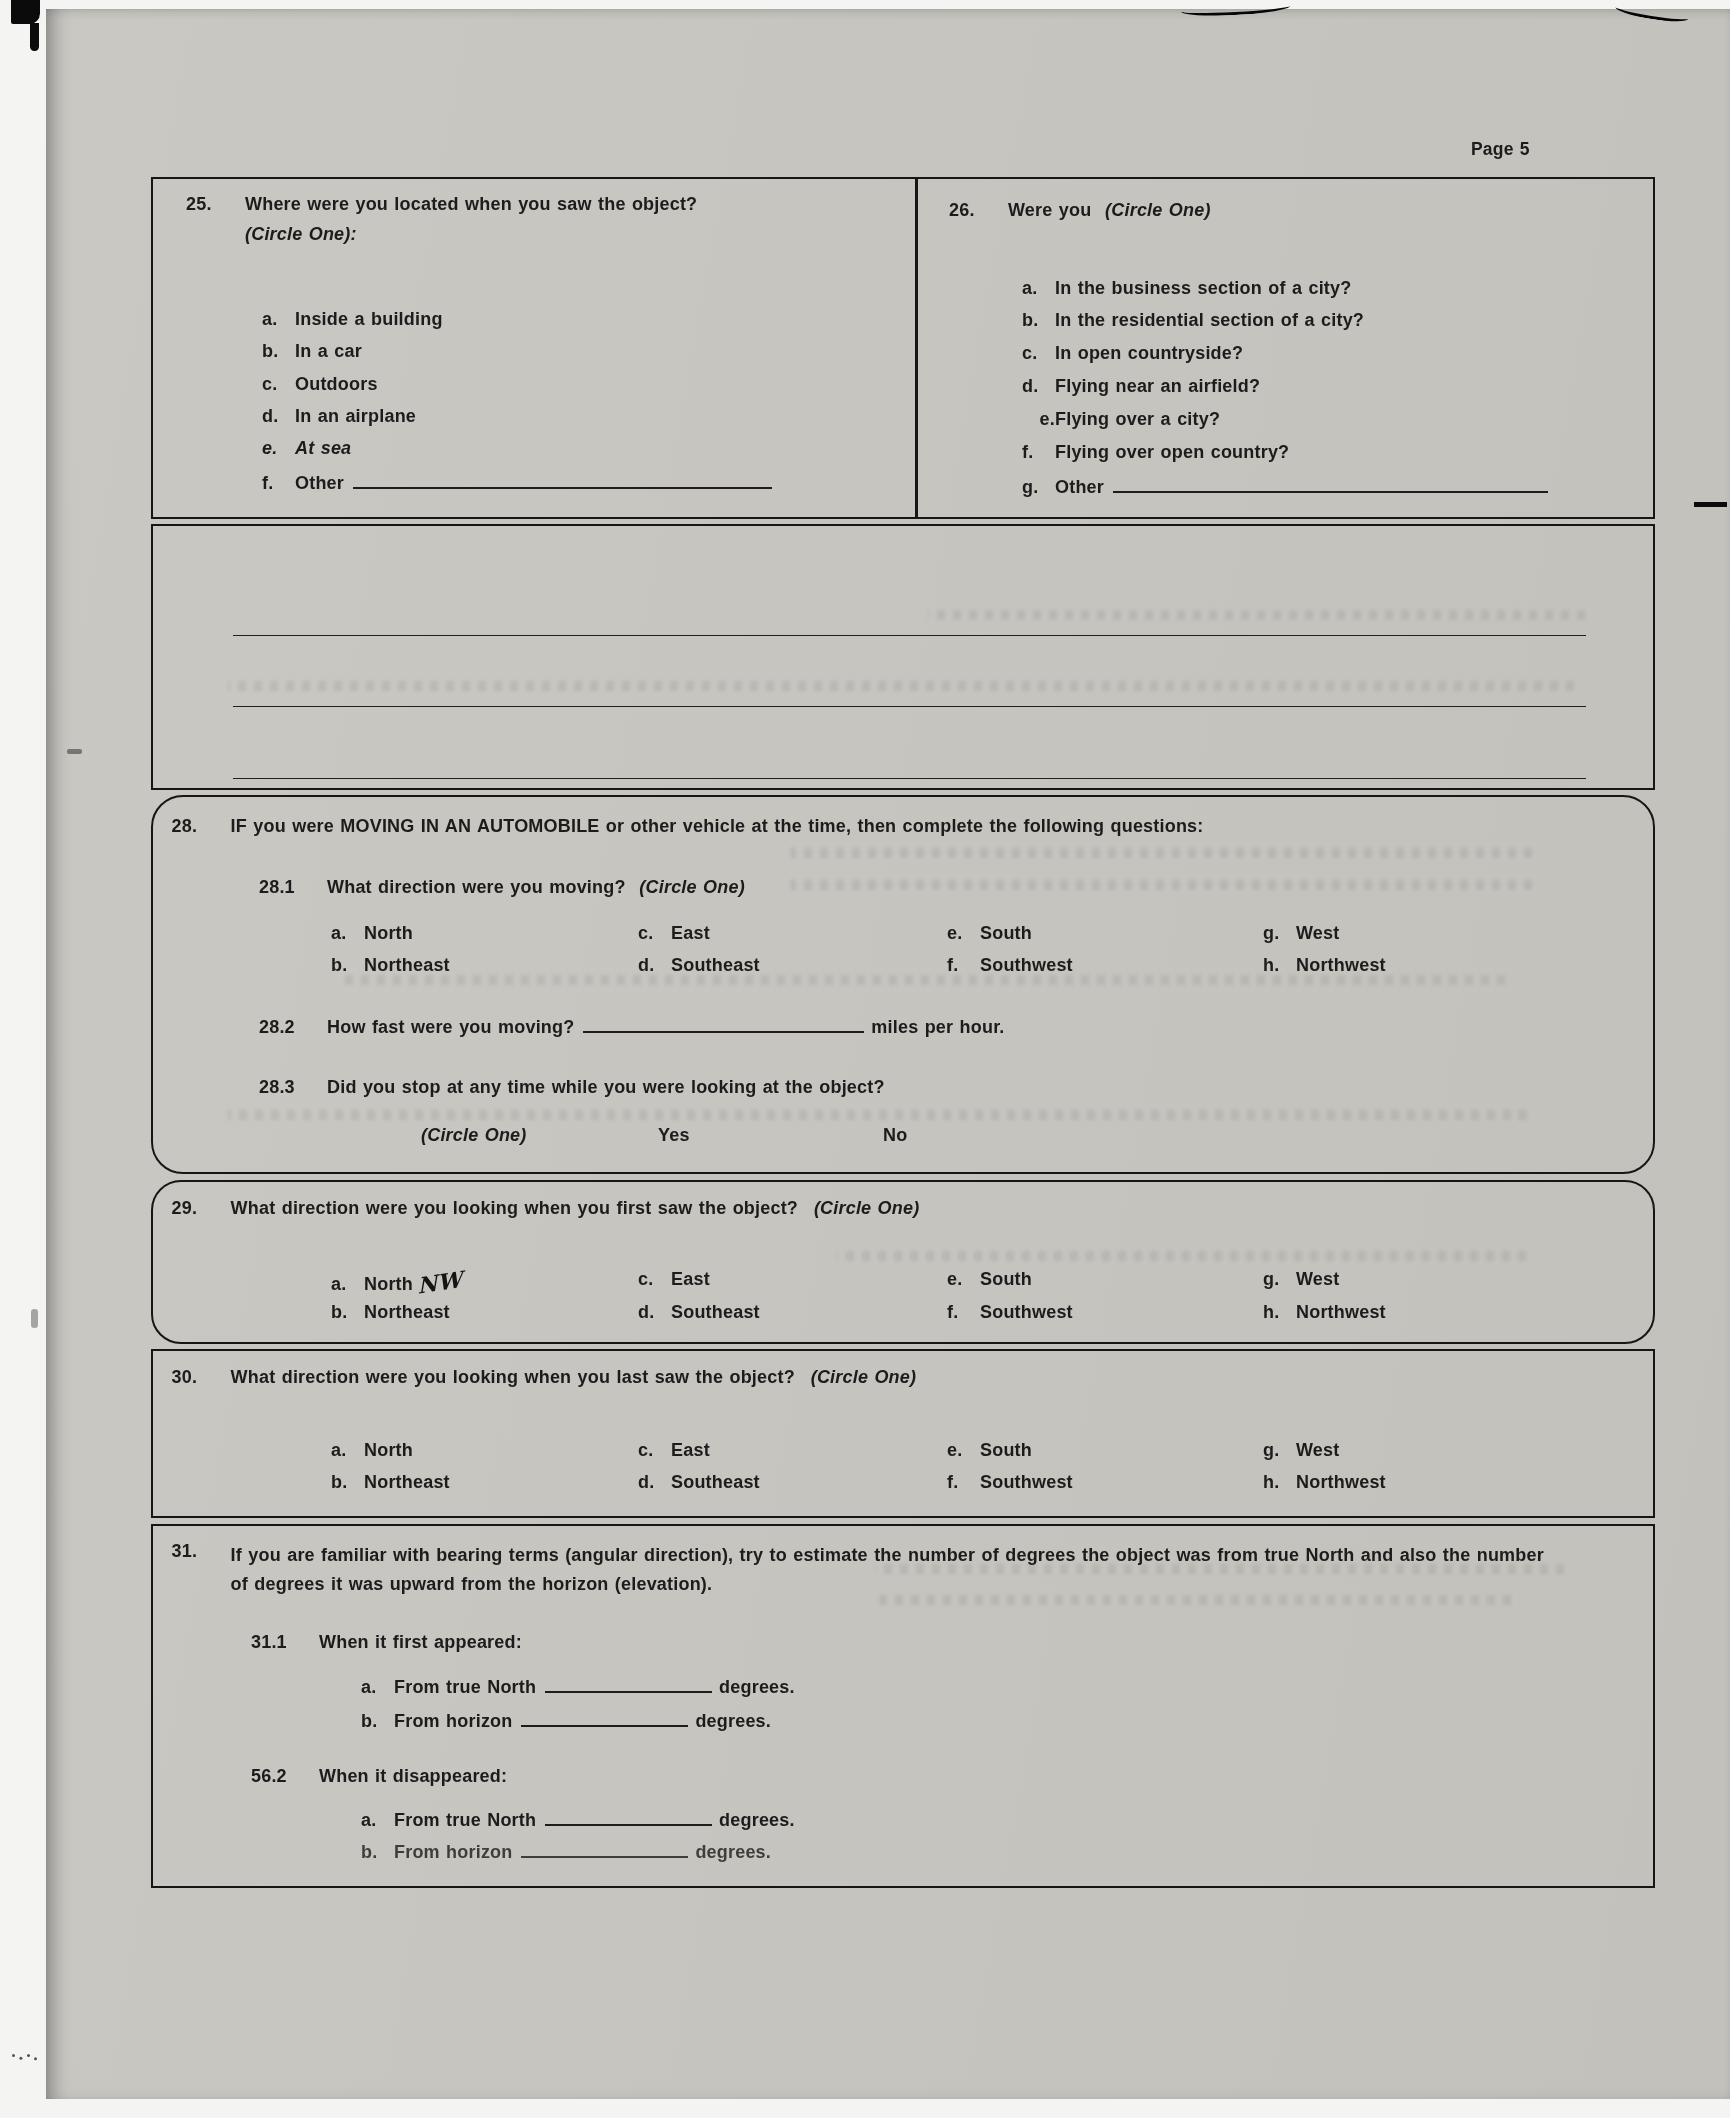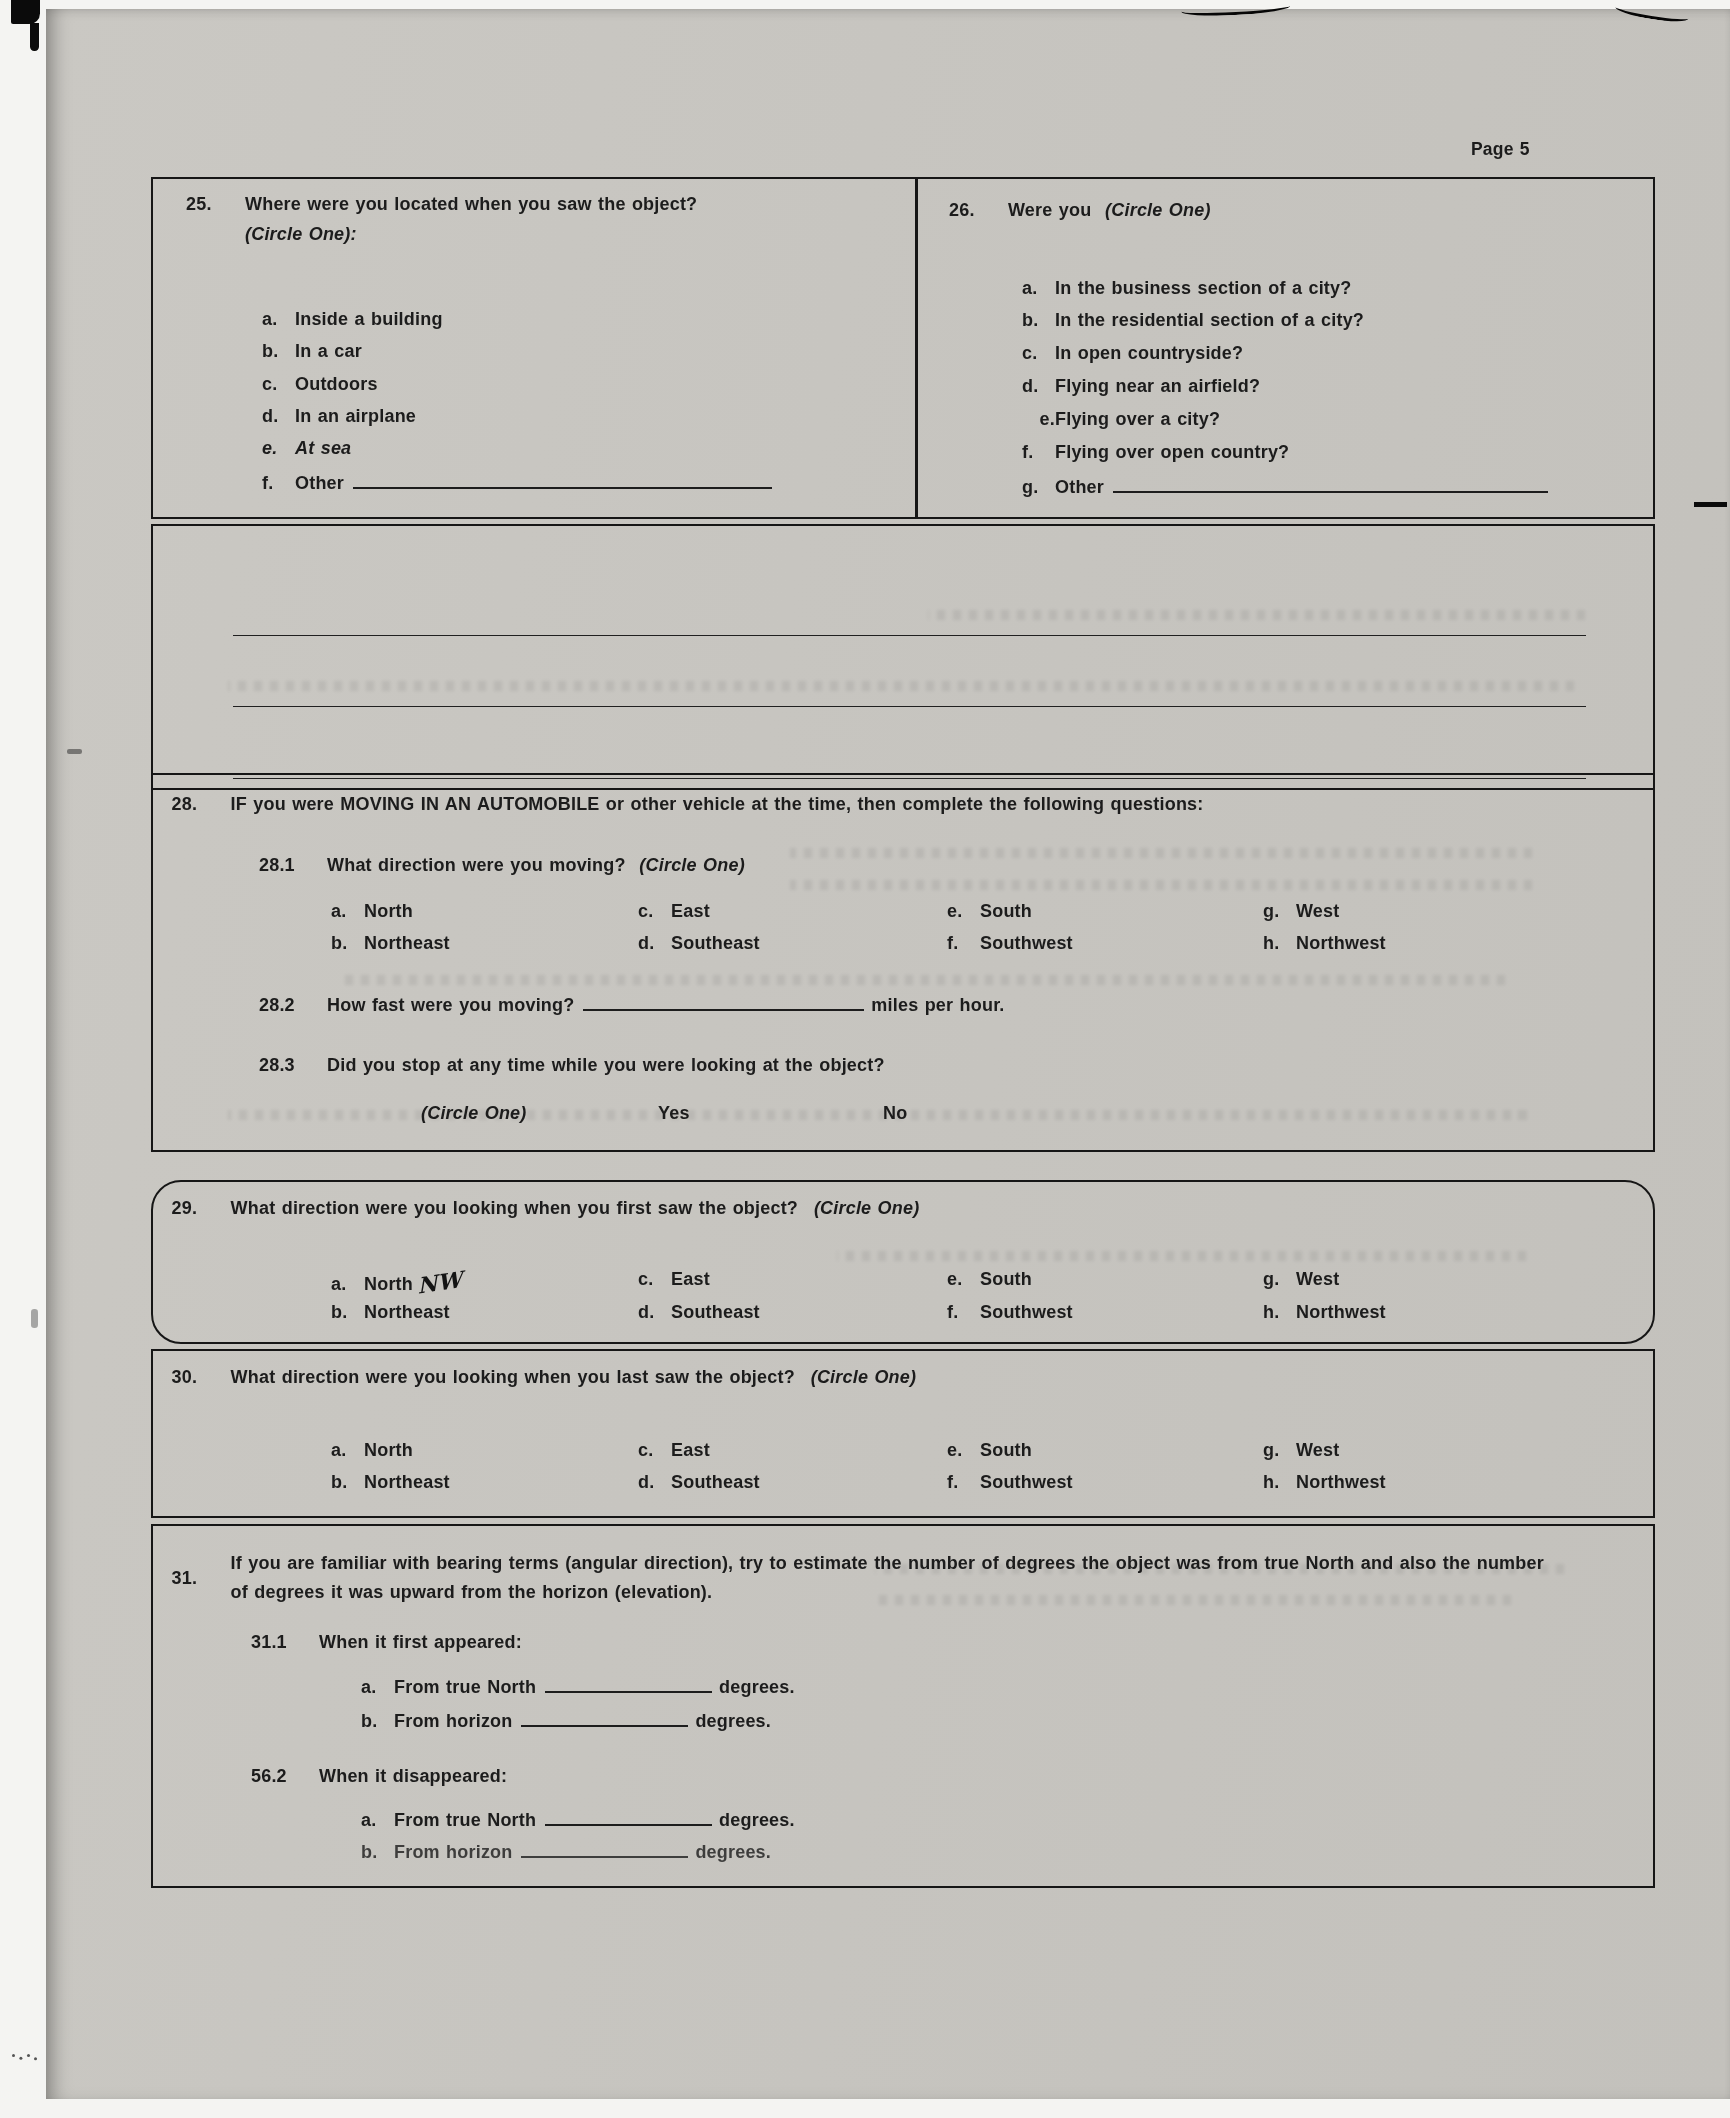--- a/index.html
+++ b/index.html
@@ -12,34 +12,34 @@
   }
   .paper{
     position:absolute;left:46px;top:8.5px;width:1684px;height:2090px;
     background:linear-gradient(100deg,#cac8c3 0%,#c6c4bf 55%,#c3c1bc 100%);
     box-shadow:inset 15px 0 19px -9.5px rgba(0,0,0,.35), inset -3.2px 0 9.5px -6.4px rgba(0,0,0,.12), inset 0 5.3px 12.7px -7.4px rgba(0,0,0,.18);
   }
   .page-label{position:absolute;left:1471px;top:139px;font-size:17.5px;}
   .box{position:absolute;left:151px;border:2.7px solid #161616;padding-left:36px;}
   .box1{top:177px;width:1464px;height:338px;}
   .box2{top:524px;width:1464px;height:262px;}
-  .box3{top:773px;width:1464px;height:375px;}
+  .box3{top:795px;width:1464px;height:375px;border-radius:32px;}
   .box4{top:1180px;width:1464px;height:160px;border-radius:30px;}
   .box5{top:1349px;width:1464px;height:165px;}
   .box6{top:1524px;width:1464px;height:360px;}
   .divider{position:absolute;left:762px;top:0;width:2.7px;height:100%;background:#161616;}
   .row{position:absolute;white-space:nowrap;}
   .qnum{display:inline-block;width:59px;}
   .subnum{display:inline-block;width:68px;}
   .let{display:inline-block;width:33px;}
   .circ{font-style:italic;}
   .blank{display:inline-block;border-bottom:2.1px solid #1d1d1d;height:16px;vertical-align:baseline;margin:0 7.4px 0 8.5px;}
   .rule{position:absolute;left:80px;width:1353px;border-top:1.6px solid #202020;height:0;}
   .wrapline{display:inline-block;vertical-align:top;white-space:normal;width:1325px;line-height:1.62;}
-  .headflex{display:flex;align-items:center;margin-top:8px;}
+  .headflex{display:flex;align-items:flex-start;}
   .c1{left:178px;} .c2{left:485px;} .c3{left:794px;} .c4{left:1110px;}
   .box3 .r1{top:126px;} .box3 .r2{top:158px;}
   .box4 .r1{top:87px;} .box4 .r2{top:120px;}
   .box5 .r1{top:89px;} .box5 .r2{top:121px;}
   .opt{position:absolute;white-space:nowrap;}
   .handwrit{
     font-family:"DejaVu Serif",serif;font-style:italic;font-weight:700;font-size:22px;
     display:inline-block;margin-left:6.4px;transform:rotate(-9deg) skewX(-8deg);color:#141414;
   }
   .faded{opacity:.8;}

